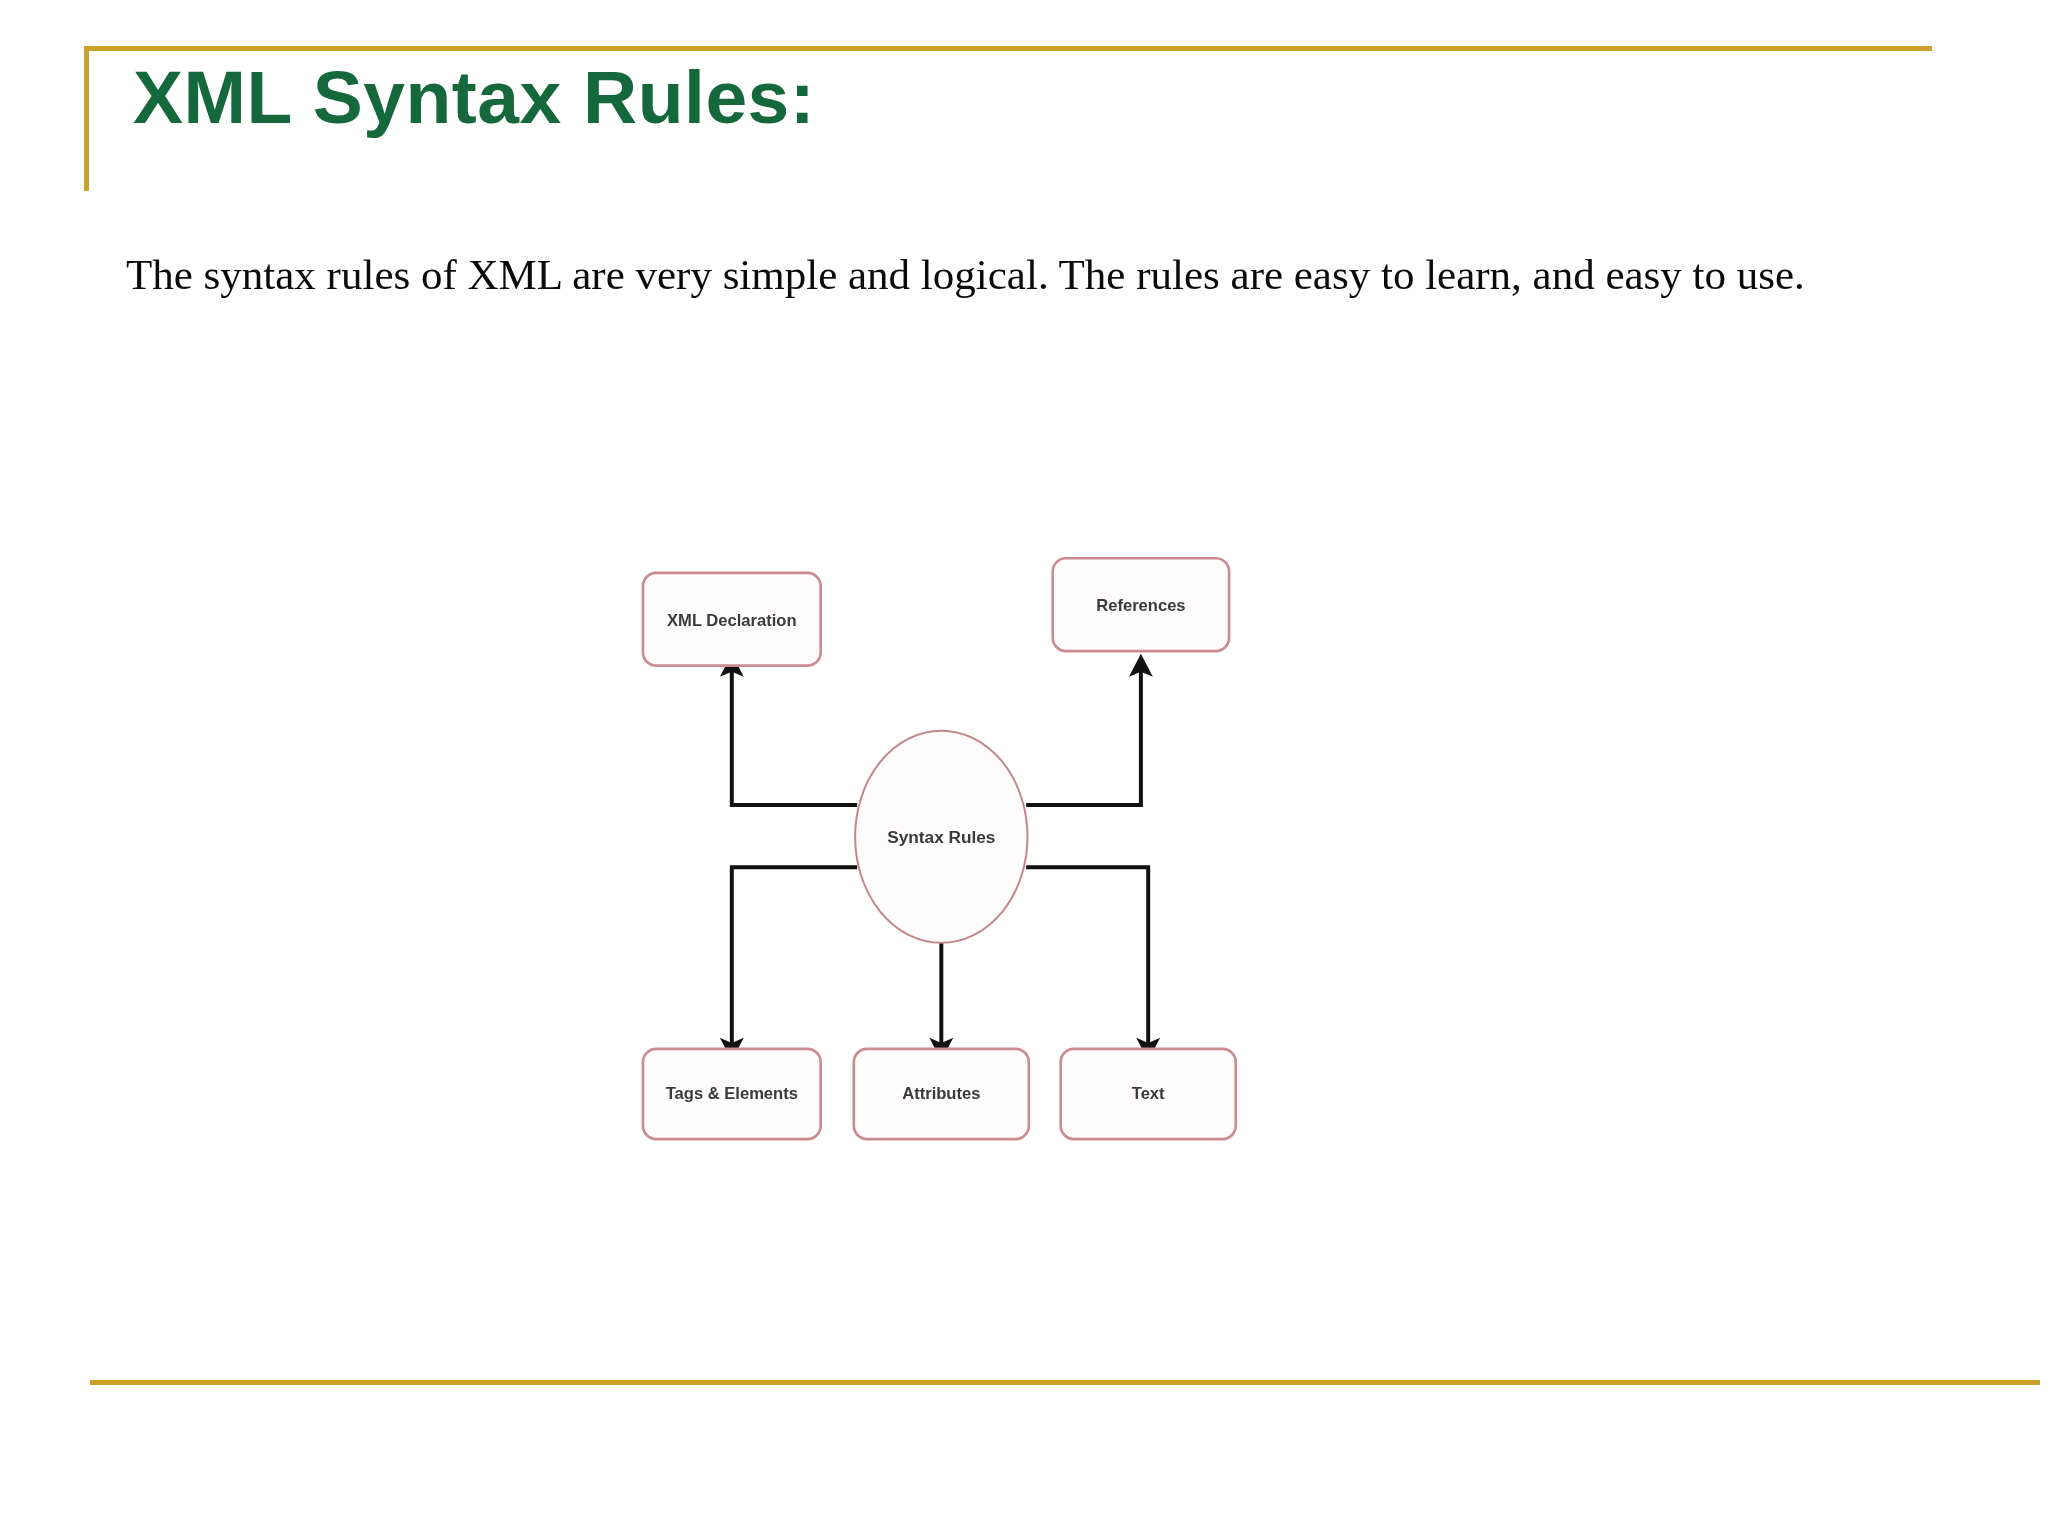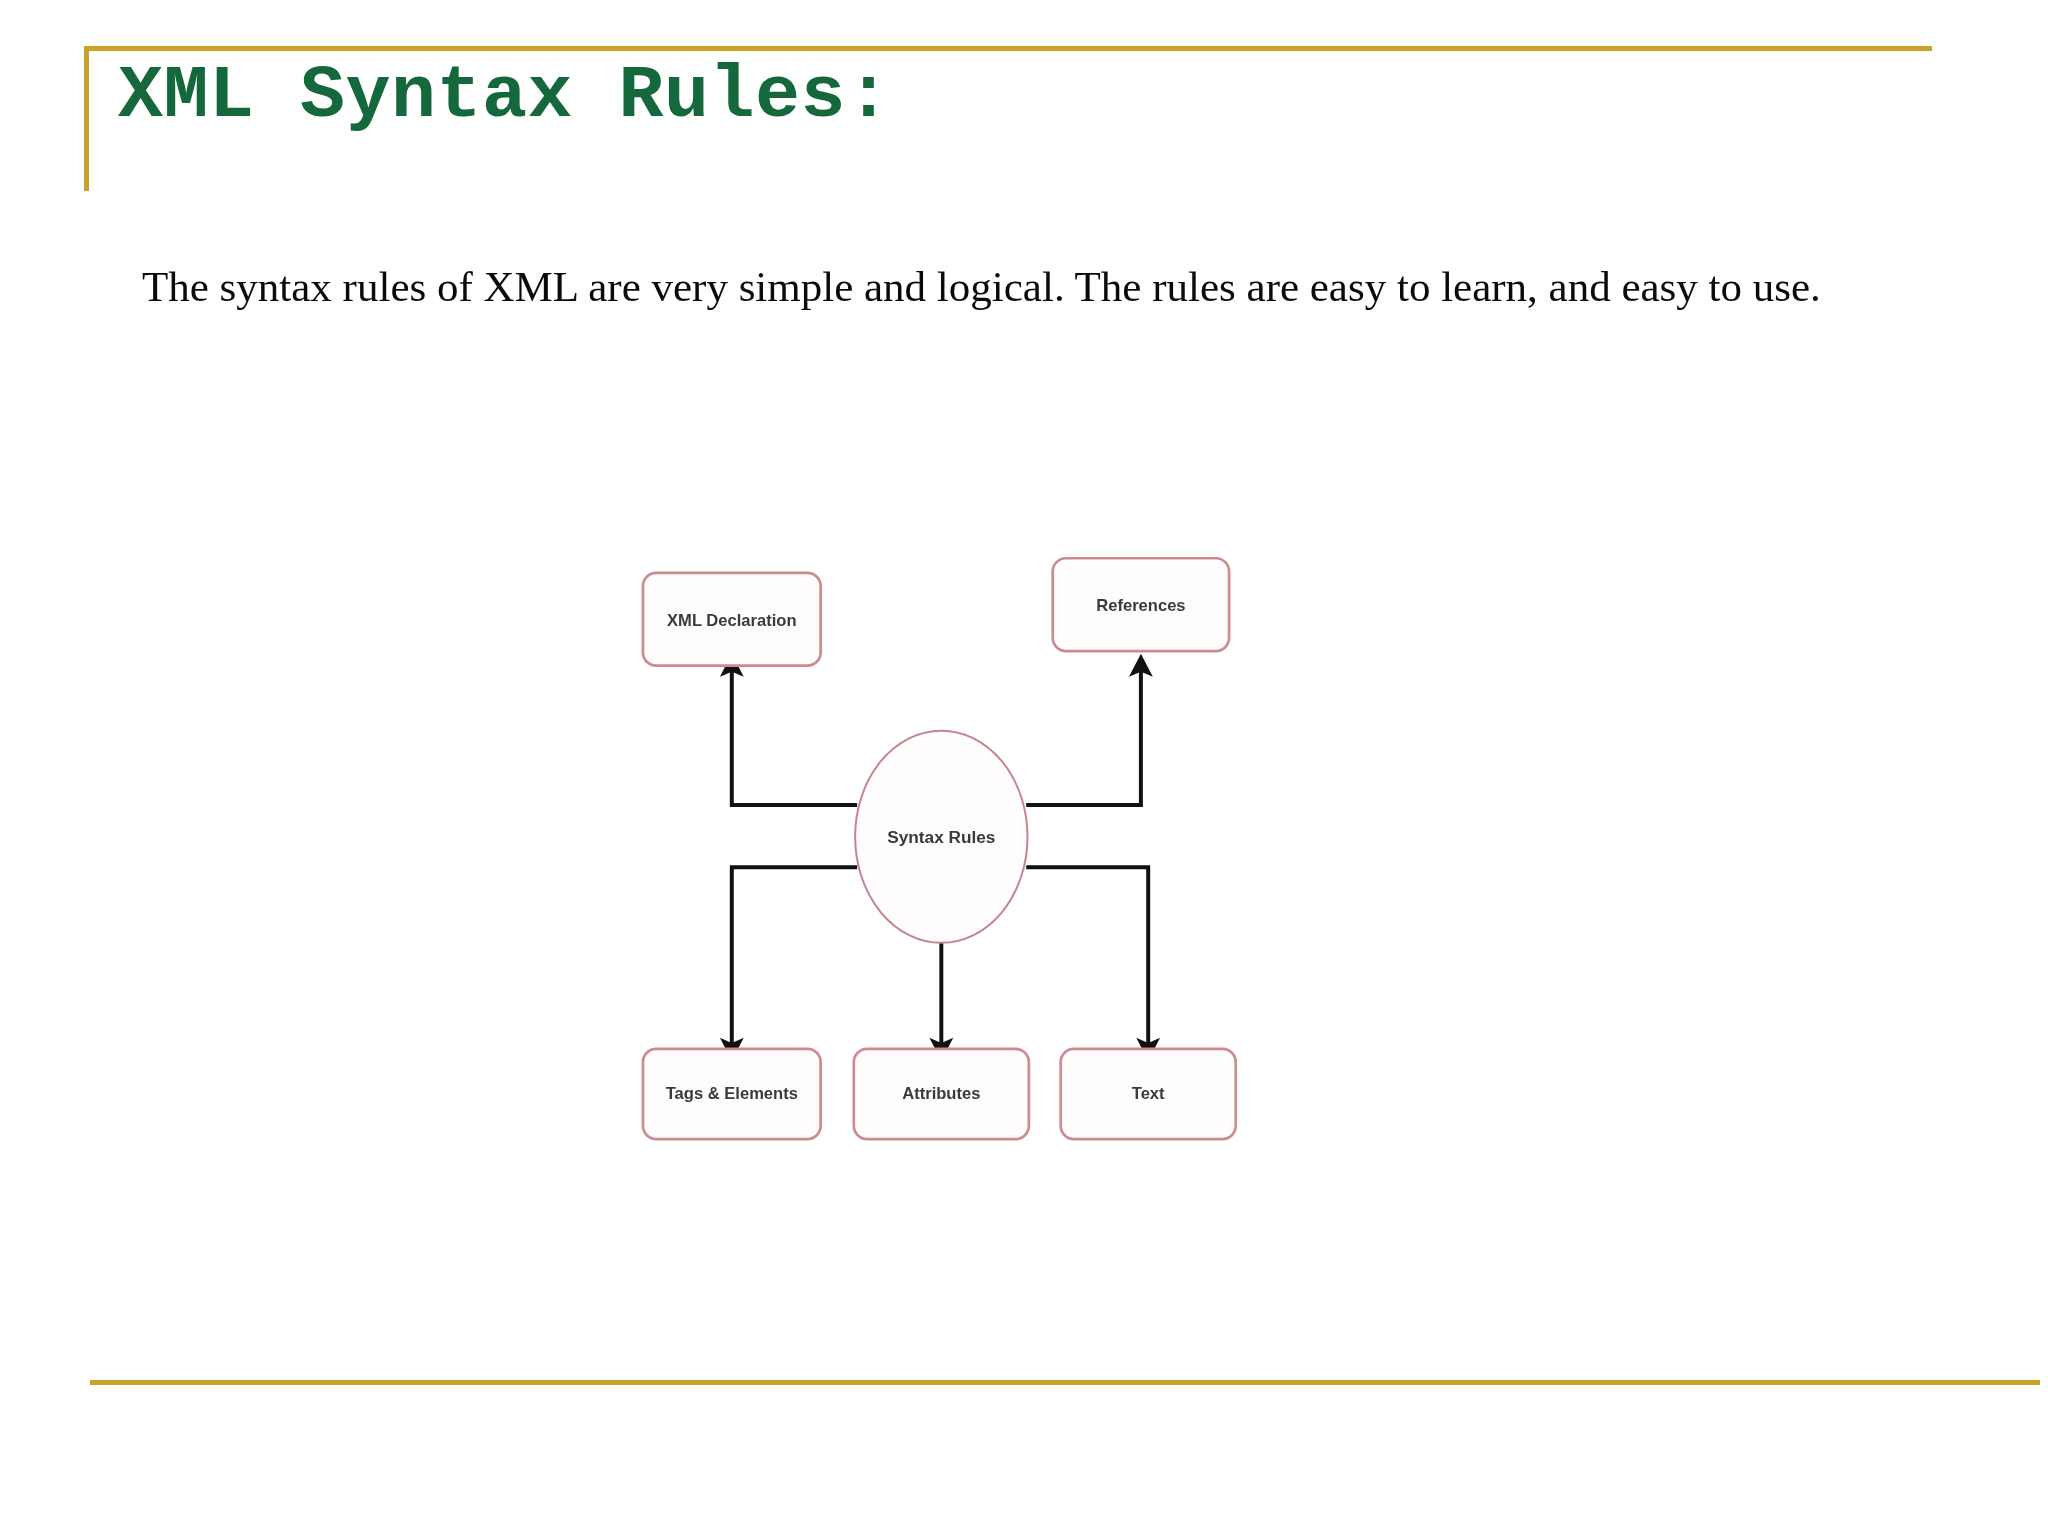--- a/index.html
+++ b/index.html
@@ -37,42 +37,41 @@
     left: 90px;
     top: 1380px;
     width: 1950px;
     height: 5px;
     background: #C9A227;
   }
 
   
   #page-title {
     position: absolute;
-    left: 118px;
+    left: 133px;
     top: 58px;
-    font-family: Liberation Mono, monospace;
+    font-family: Liberation Sans, sans-serif;
     font-weight: bold;
     font-size: 75px;
     line-height: 1.05;
     color: #14683C;
     letter-spacing: 0.5px;
     white-space: nowrap;
   }
 
   
   #body-paragraph {
     position: absolute;
-    left: 142px;
+    left: 126px;
     top: 246px;
     width: 1860px;
     font-family: "Liberation Serif", serif;
     font-size: 43px;
     line-height: 1.36;
     color: #0A0A0A;
-    margin-top: 12px;
   }
 
   
   #diagram {
     position: absolute;
     left: 470px;
     top: 545px;
     width: 940px;
     height: 610px;
   }

